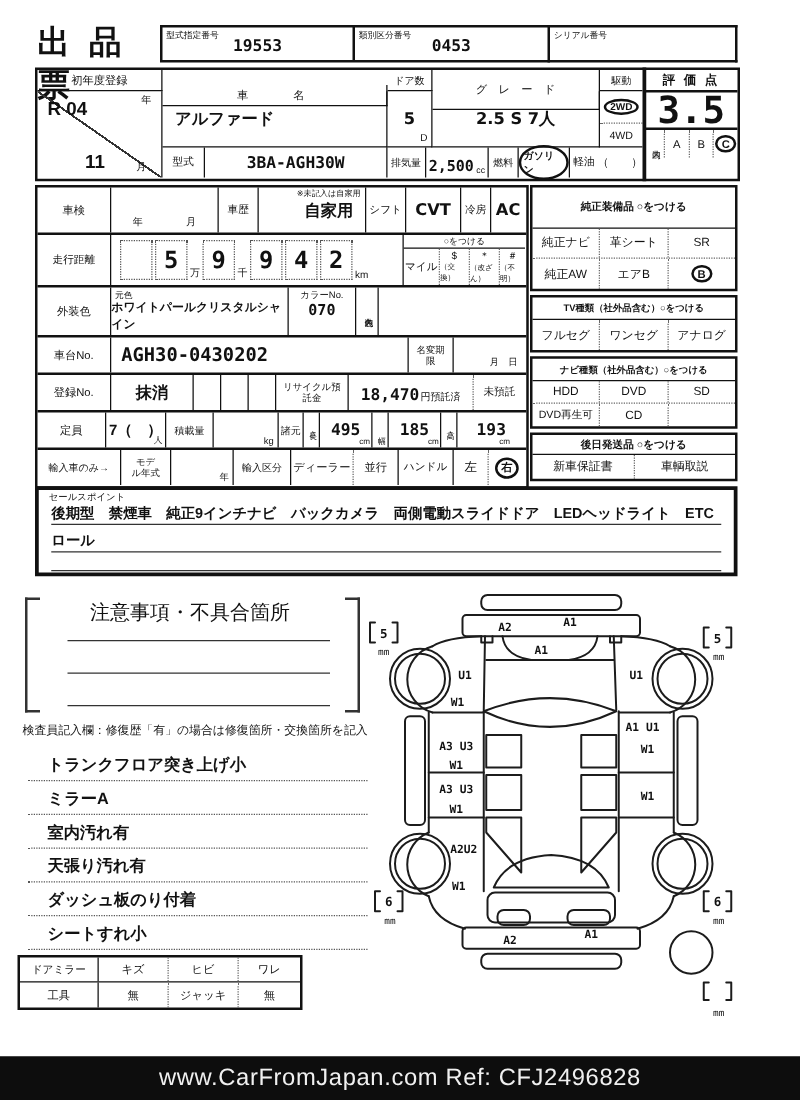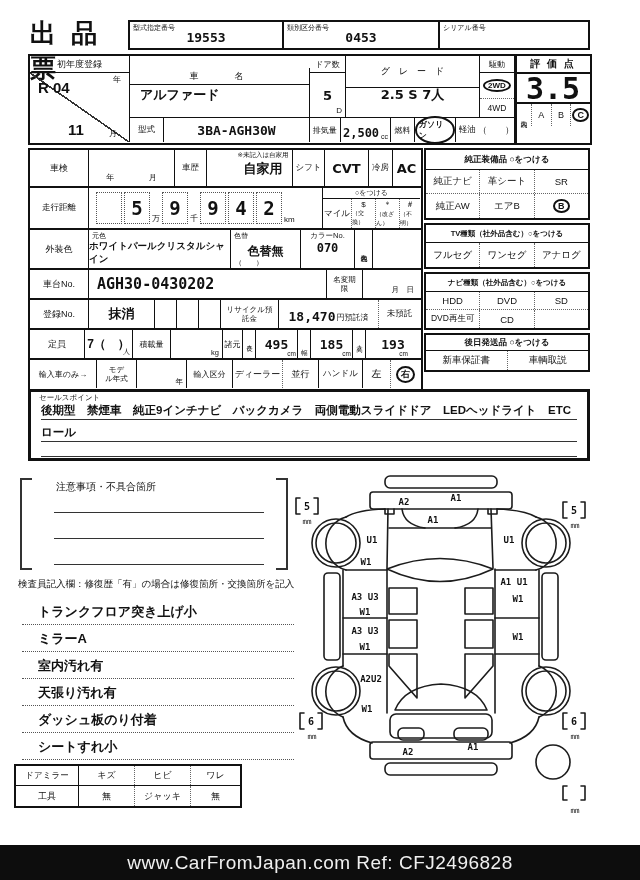--- a/index.html
+++ b/index.html
@@ -173,25 +173,20 @@
       </div>
     </div>
   </div>
 
   <div class="row" style="height:40px;border-bottom:2px solid #111;">
     <div style="width:58px;font-size:9px;">外装色</div>
     <div style="width:142px;">
       <span class="corner">元色</span>
       <span style="font-size:9.5px;font-weight:bold;margin-top:7px;">ホワイトパールクリスタルシャイン</span>
     </div>
-    <div style="width:70px;">
-      <span class="corner">色替</span>
-      <span style="font-size:12px;font-weight:bold;margin-top:4px;">色替無</span>
-      <span class="abs" style="bottom:0;left:4px;font-size:7px;">（　　）</span>
-    </div>
     <div style="width:54px;flex-direction:column;justify-content:flex-start;">
       <span style="font-size:7.5px;margin-top:1px;">カラーNo.</span>
       <span style="font-size:12px;font-weight:bold;font-family:'DejaVu Sans Mono',monospace;">070</span>
     </div>
     <div style="width:18px;">
       <span class="vert" style="font-size:7px;letter-spacing:0;">内装色</span>
       </div>
     <div style="width:48px;"></div>
   </div>
 
@@ -266,21 +261,21 @@
     <div style="width:44px;font-size:8.5px;">ハンドル</div>
     <div style="width:28px;font-size:10px;">左</div>
     <div class="dotl" style="width:30px;">
       <span class="circ" style="font-size:9px;">右</span>
       </div>
   </div>
 </div>
 
 <div class="abs" style="left:424px;top:148px;width:166px;">
   <div style="border:2px solid #111;box-sizing:border-box;">
-    <div class="boxtitle" style="height:20px;">純正装備品 ○をつける</div>
+    <div class="boxtitle" style="height:33px;">純正装備品 ○をつける</div>
     <div class="gridrow" style="height:24px;border-bottom:1.5px dotted #666;">
       <div>純正ナビ</div>
       <div>革シート</div>
       <div>SR</div>
     </div>
     <div class="gridrow" style="height:24px;">
       <div>純正AW</div>
       <div>エアB</div>
       <div>
           <span class="circ" style="font-size:9px;">B</span>
@@ -318,21 +313,21 @@
 </div>
 
 <div class="abs" style="left:28px;top:389px;width:562px;height:72px;border:3px solid #111;">
   <span class="abs" style="left:8px;top:1px;font-size:7.5px;">セールスポイント</span>
   <div class="abs underline-solid" style="left:10px;right:10px;top:11px;height:17px;font-size:11.5px;font-weight:bold;white-space:nowrap;overflow:hidden;">後期型　禁煙車　純正9インチナビ　バックカメラ　両側電動スライドドア　LEDヘッドライト　ETC　レーダークルーズコント</div>
   <div class="abs underline-solid" style="left:10px;right:10px;top:33px;height:17px;font-size:11.5px;font-weight:bold;">ロール</div>
   <div class="abs underline-solid" style="left:10px;right:10px;top:55px;height:10px;"></div>
 </div>
 
 <div class="abs bracketbox" style="left:20px;top:478px;width:268px;height:92px;">
-  <span class="abs" style="left:36px;top:2px;font-size:10px;">注意事項・不具合箇所</span>
+  <span class="abs" style="left:52px;top:2px;font-size:16px;">注意事項・不具合箇所</span>
   <div class="abs" style="left:34px;right:24px;top:34px;border-bottom:1.5px solid #333;"></div>
   <div class="abs" style="left:34px;right:24px;top:60px;border-bottom:1.5px solid #333;"></div>
   <div class="abs" style="left:34px;right:24px;top:86px;border-bottom:1.5px solid #333;"></div>
 </div>
 
 <div class="abs" style="left:18px;top:578px;width:292px;font-size:9.5px;">検査員記入欄：修復歴「有」の場合は修復箇所・交換箇所を記入</div>
 <div class="abs" style="left:22px;top:598px;width:272px;">
   <div class="noteline">トランクフロア突き上げ小</div>
   <div class="noteline">ミラーA</div>
   <div class="noteline">室内汚れ有</div>

